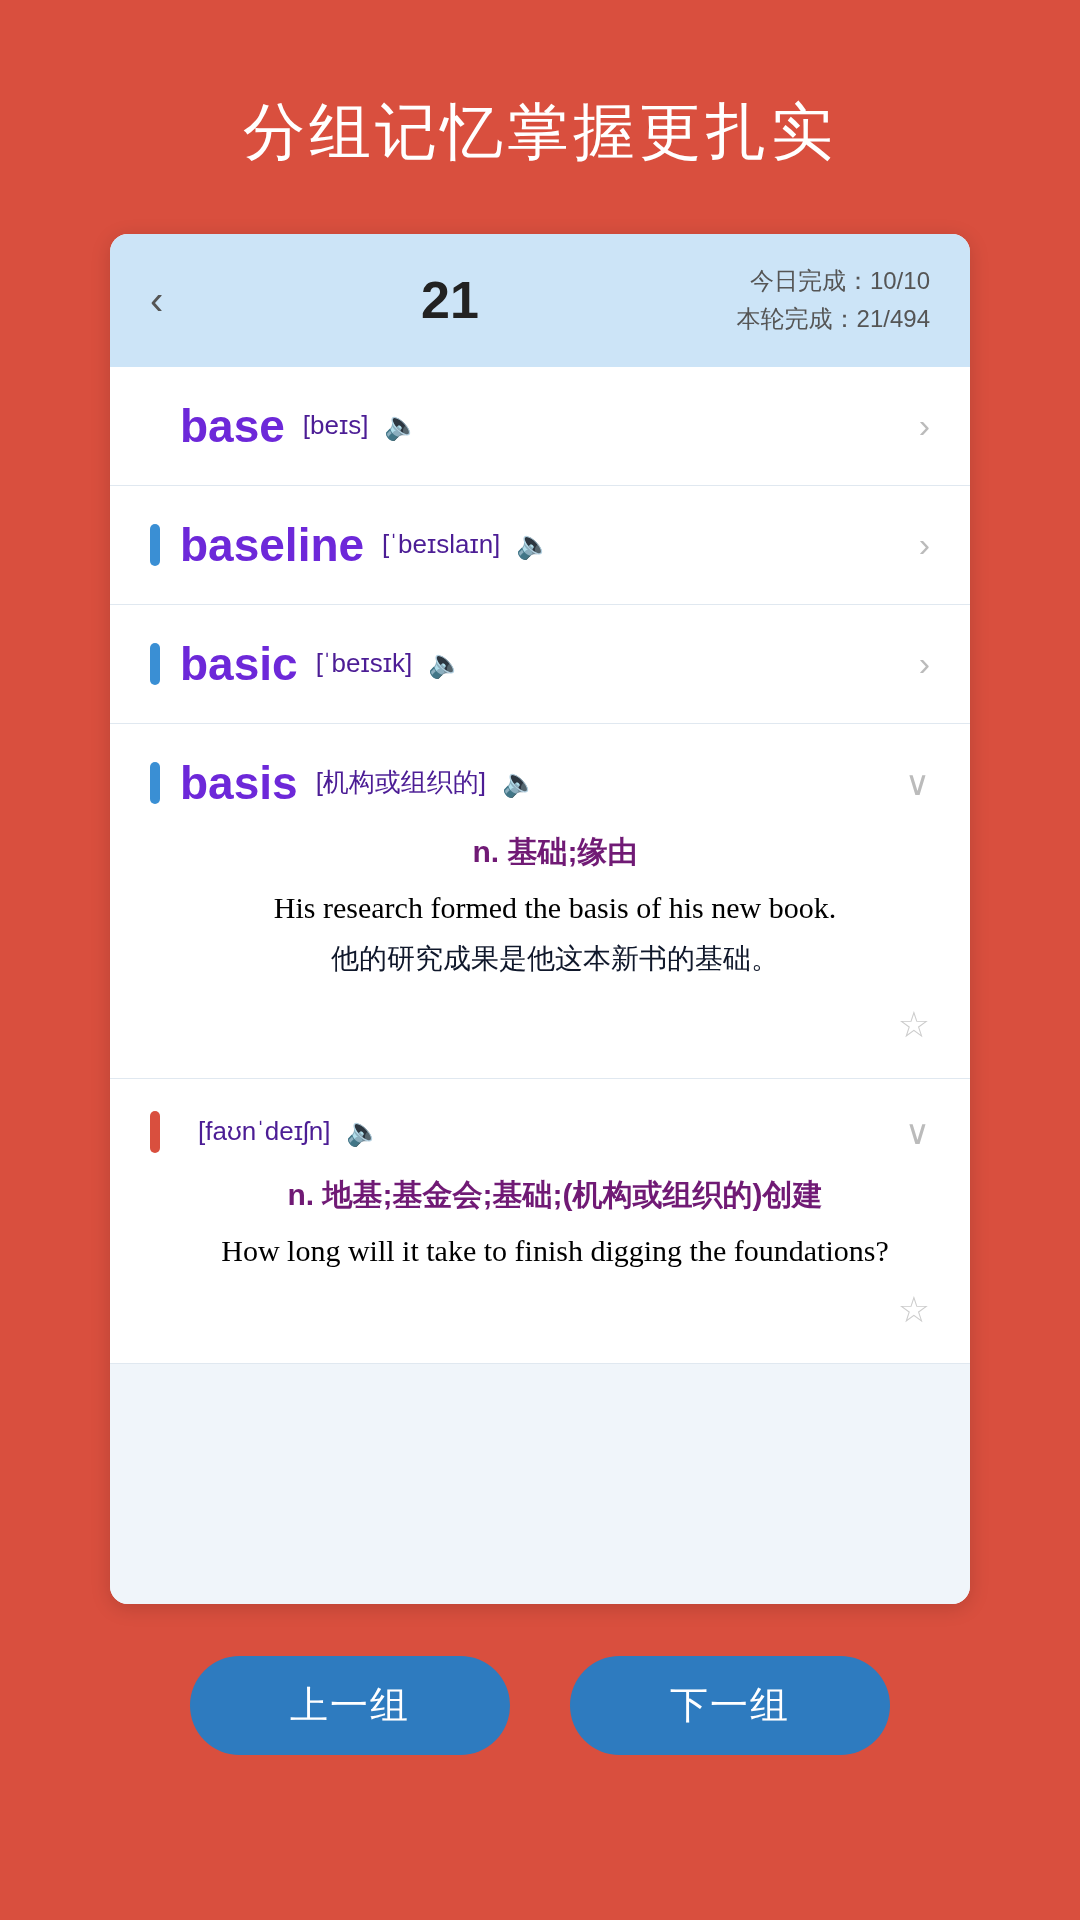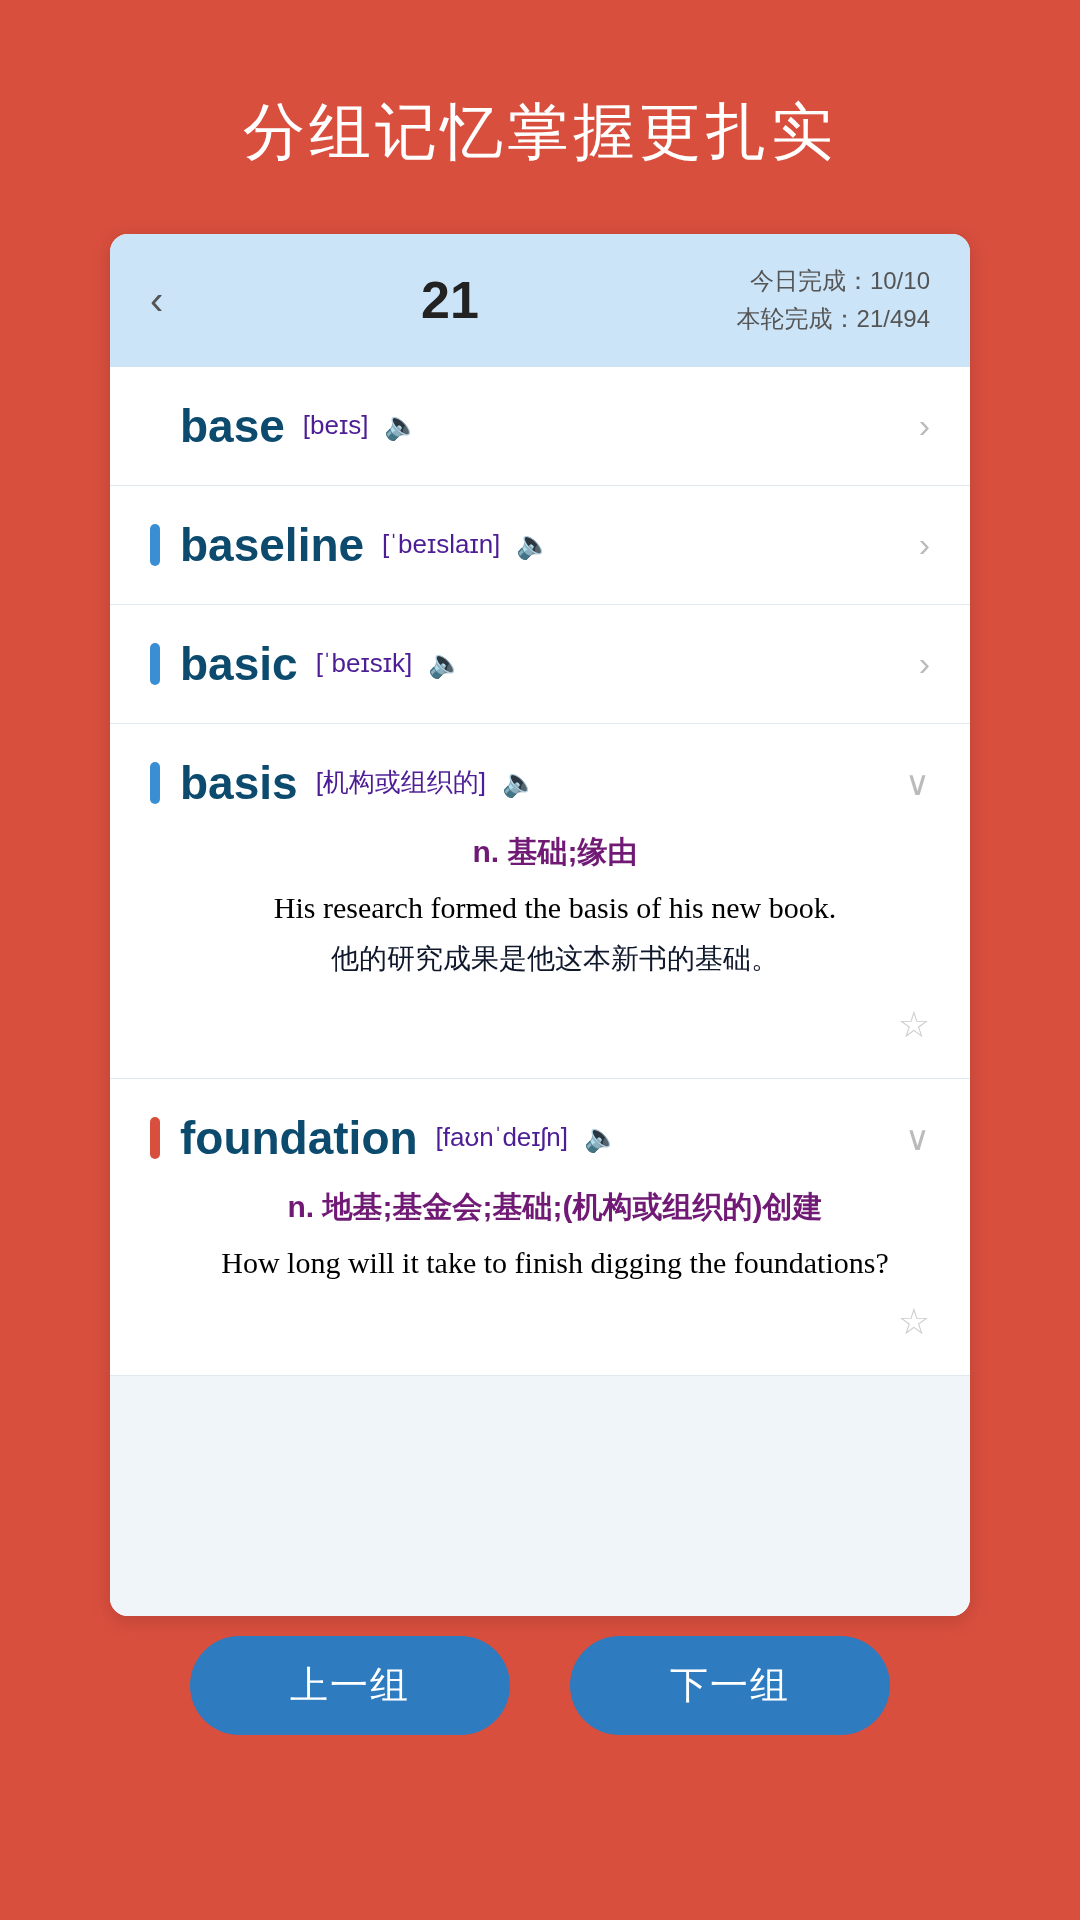--- a/index.html
+++ b/index.html
@@ -90,21 +90,21 @@
       flex-shrink: 0;
     }
 
     .indicator-blue { background: #3a8fd4; }
     .indicator-red  { background: #d94f3e; }
     .indicator-none { background: transparent; }
 
     .word-text {
       font-size: 46px;
       font-weight: 700;
-      color: #0c4a6e;
+      color: #6d28d9;
     }
 
     .word-phonetic {
       font-size: 26px;
       color: #4c1d95;
       margin-left: 18px;
     }
 
     .speaker-icon {
       margin-left: 16px;
@@ -159,21 +159,21 @@
     .empty-area {
       background: #f0f5fa;
       height: 240px;
     }
 
     
     .bottom-buttons {
       display: flex;
       justify-content: center;
       gap: 60px;
-      padding: 20px 0 60px;
+      padding: 52px 0 60px;
       width: 860px;
     }
 
     .btn-group {
       background: #2e7bbf;
       color: #fff;
       font-size: 38px;
       font-weight: 500;
       border: none;
       border-radius: 60px;
@@ -241,21 +241,20 @@
       <div class="definition-pos">n. 基础;缘由</div>
       <div class="definition-example-en">His research formed the basis of his new book.</div>
       <div class="definition-example-cn">他的研究成果是他这本新书的基础。</div>
     </div>
     <span class="star-icon">☆</span>
   </div>
 
   <div class="word-row expanded">
     <div class="word-row-header">
       <span class="word-indicator indicator-red"></span>
-      <span class="word-text">foundation</span>
       <span class="word-phonetic">[faʊnˈdeɪʃn]</span>
       <span class="speaker-icon">🔈</span>
       <span class="row-arrow">∨</span>
     </div>
     <div class="word-definition">
       <div class="definition-pos">n. 地基;基金会;基础;(机构或组织的)创建</div>
       <div class="definition-example-en">How long will it take to finish digging the foundations?</div>
     </div>
     <span class="star-icon">☆</span>
   </div>

